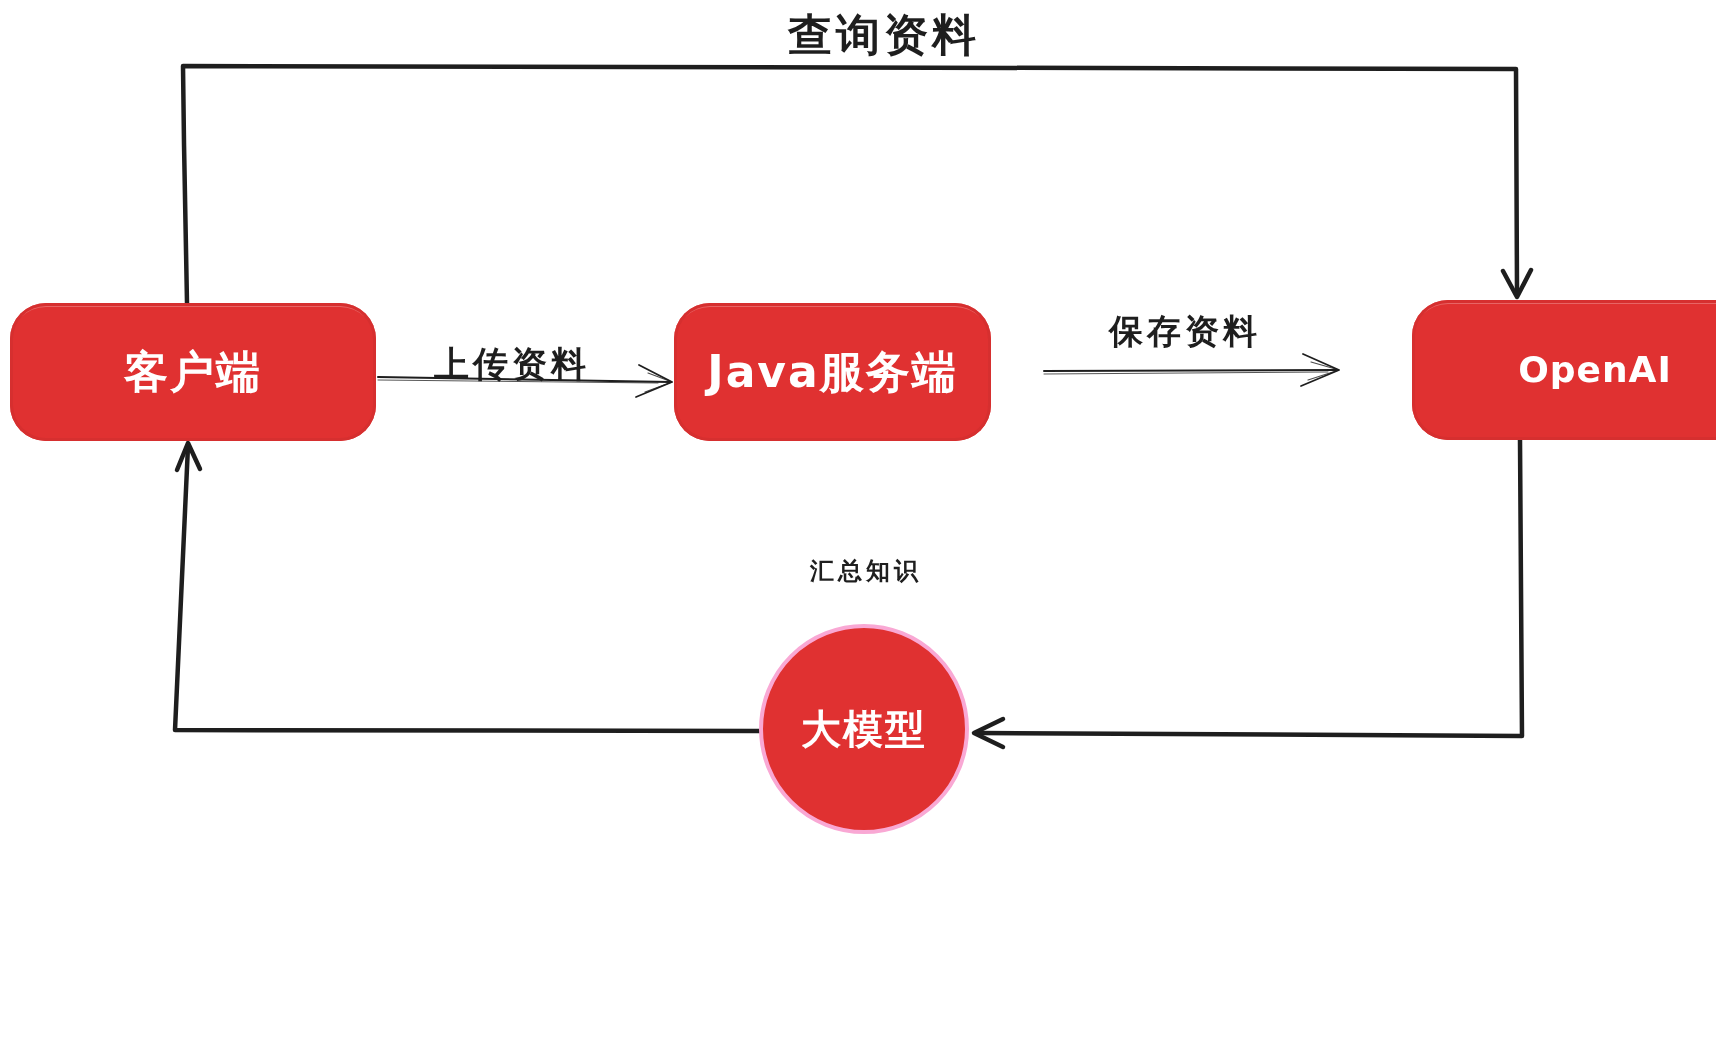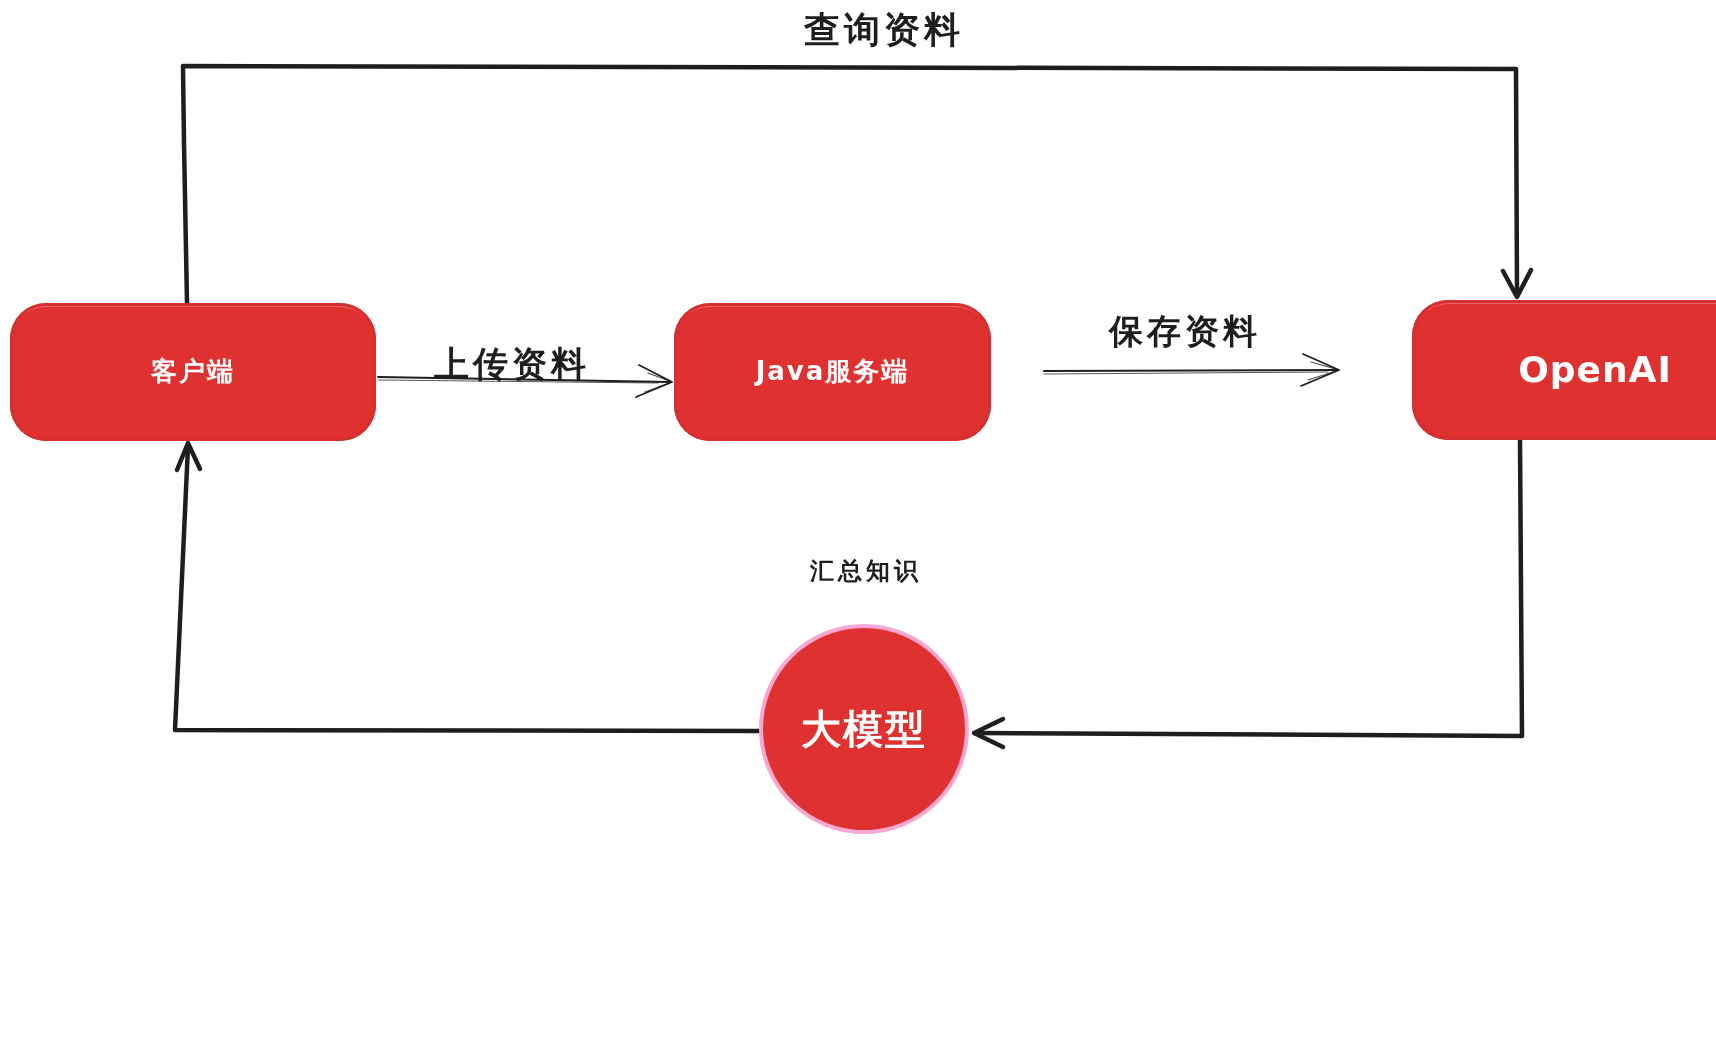--- a/index.html
+++ b/index.html
@@ -34,21 +34,21 @@
   }
   .node.rect {
     border-radius: 36px;
     box-shadow: inset 0 0 0 3px #d62f2f, inset 0 4px 0 rgba(255,255,255,0.25);
   }
   .node.circle {
     border-radius: 50%;
     border: 4px solid #f9a8d4;
   }
   .node-label {
-    font-size: 26px;
+    font-size: 44px;
     font-weight: 700;
     letter-spacing: 2px;
     line-height: 1.15;
   }
   .node-label.latin {
     font-size: 36px;
     font-weight: 700;
     letter-spacing: 1px;
     line-height: 44px;
   }
@@ -107,21 +107,21 @@
   </div>
 
   <div class="node rect" style="left:1412px; top:300px; width:366px; height:140px;">
     <span class="node-label latin">OpenAI</span>
   </div>
 
   <div class="node circle" style="left:759px; top:624px; width:210px; height:210px;">
     <span class="node-label" style="font-size:40px;">大模型</span>
   </div>
 
-  <div class="edge-label" style="left:884px; top:6px; font-size:36px;">查询资料</div>
+  <div class="edge-label" style="left:884px; top:6px; font-size:44px;">查询资料</div>
 
   <div class="edge-label" style="left:512px; top:321px; font-size:35px;margin-top:20px;">上传资料</div>
 
   <div class="edge-label" style="left:1185px; top:309px; font-size:34px;">保存资料</div>
 
   <div class="edge-label" style="left:866px; top:555px; font-size:24px;">汇总知识</div>
 
 </div>
 
 </body></html>

